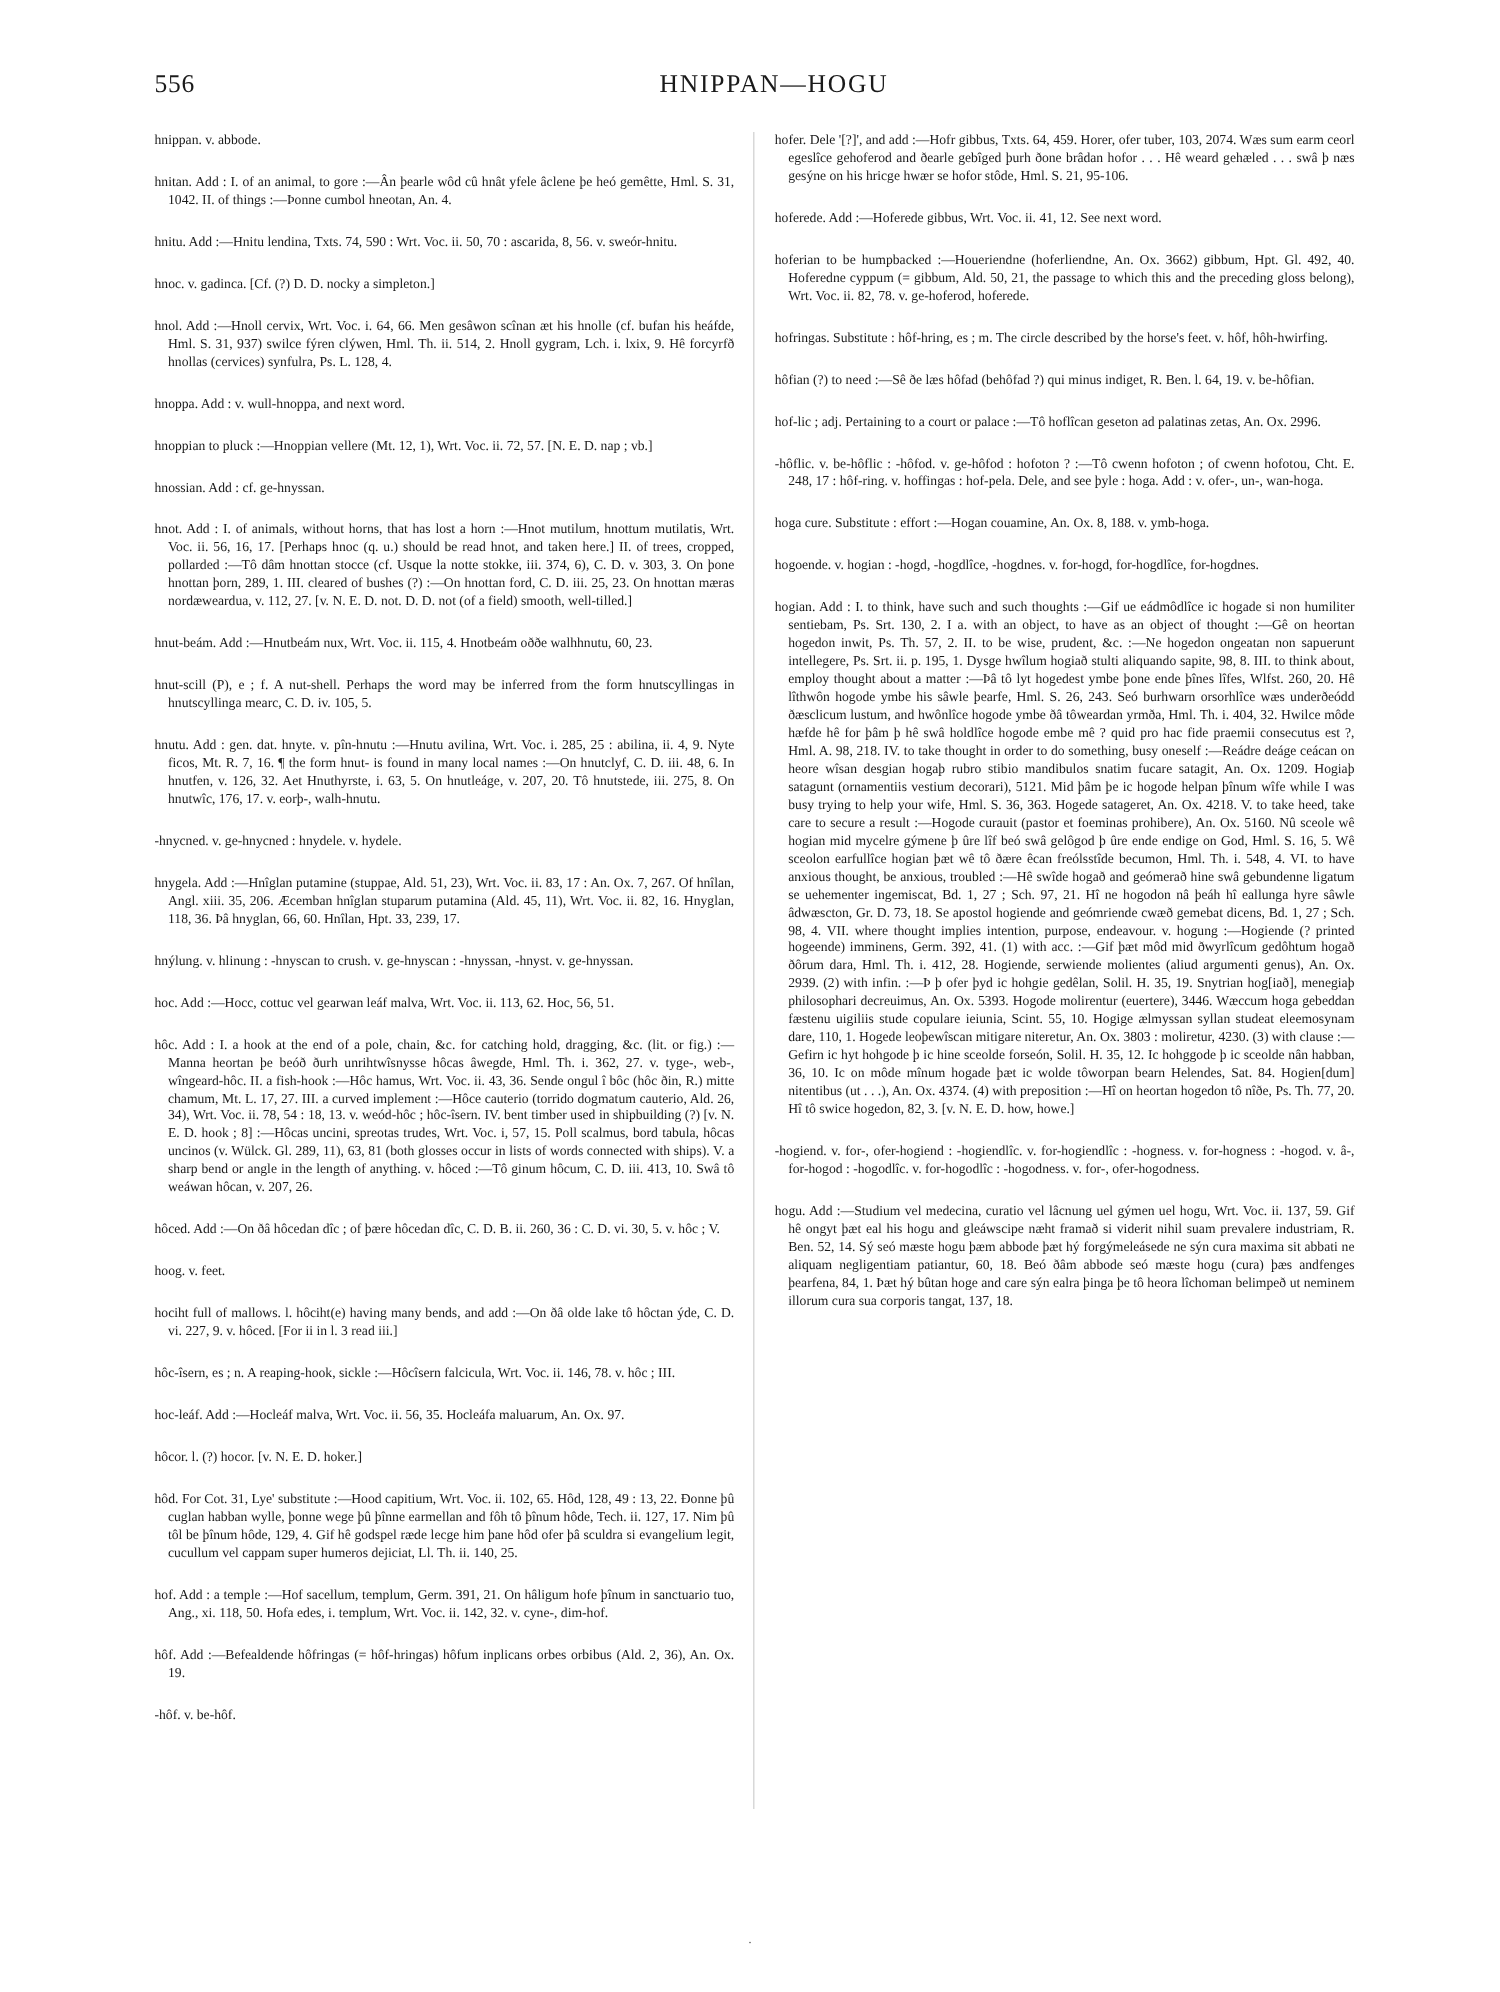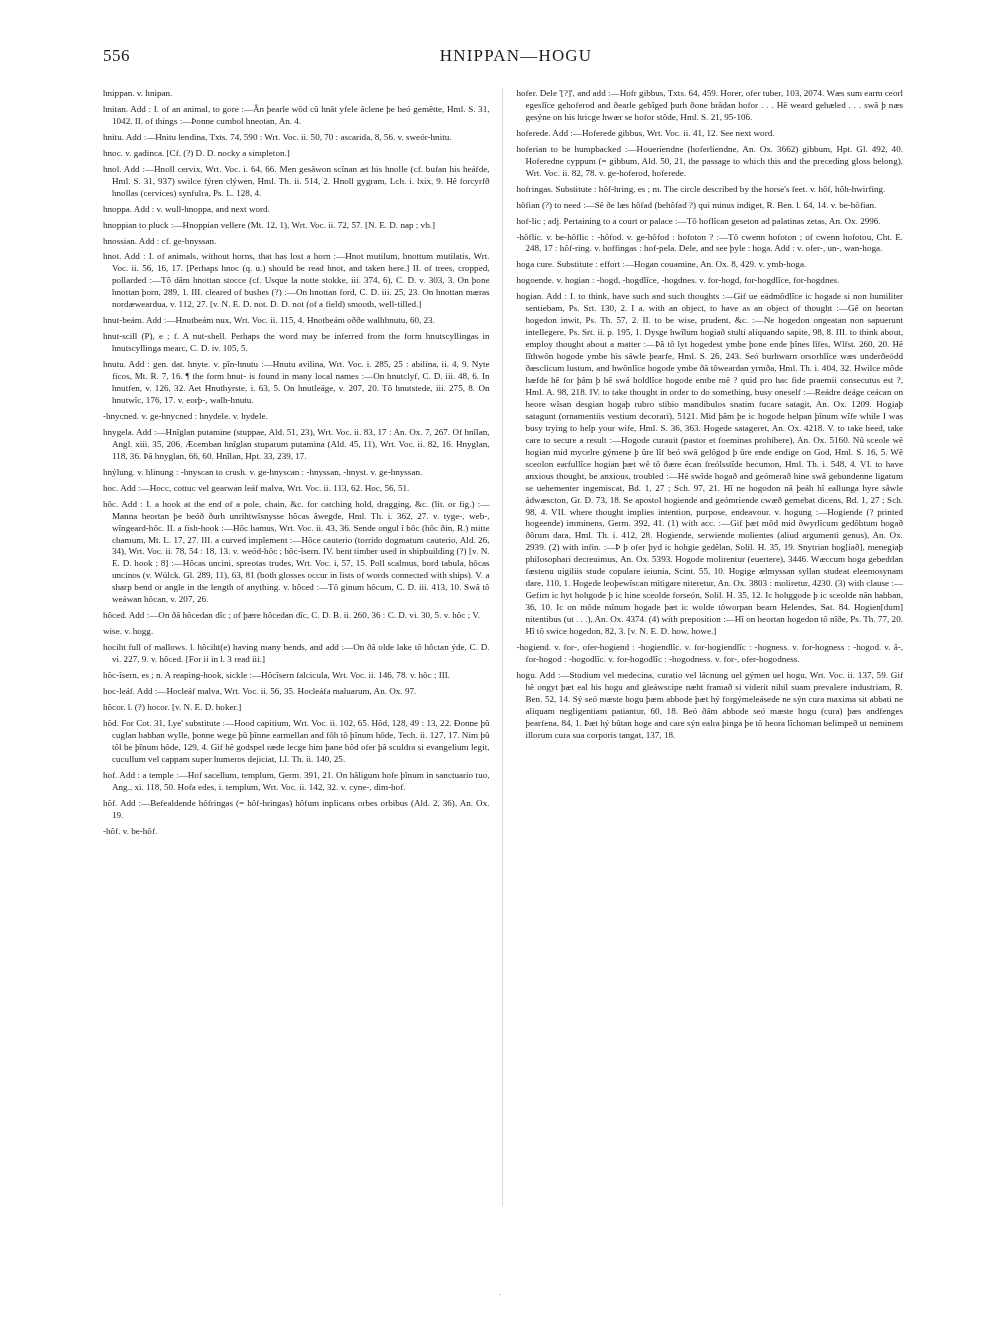--- a/index.html
+++ b/index.html
@@ -70,21 +70,21 @@
     width: 1px;
     height: 1118px;
     background: #d8d8d8;
   }
   .entry {
     margin: 0;
     padding: 0;
     text-indent: -9px;
     padding-left: 9px;
   }
-  .entry + .entry { margin-top: 4px; }
+  .entry + .entry { margin-top: 16px; }
   .footer {
     position: absolute;
     left: 0;
     top: 1288px;
     width: 1000px;
     text-align: center;
     font-size: 8px;
     color: #444;
   }
 </style>
@@ -95,59 +95,59 @@
 
   <div class="header">
     <div class="folio">556</div>
     <div class="running-title">HNIPPAN—HOGU</div>
   </div>
 
   <div class="rule"></div>
 
   <div class="columns">
     <div class="col col-left">
-      <p class="entry">hnippan.  v. hnipan.</p>
+      <p class="entry">hnippan.  v. abbode.</p>
       <p class="entry">hnitan.  Add : I. of an animal, to gore :—Ân þearle wôd cû hnât yfele âclene þe heó gemêtte, Hml. S. 31, 1042.   II. of things :—Þonne cumbol hneotan, An. 4.</p>
       <p class="entry">hnitu.  Add :—Hnitu lendina, Txts. 74, 590 : Wrt. Voc. ii. 50, 70 : ascarida, 8, 56.   v. sweór-hnitu.</p>
       <p class="entry">hnoc.  v. gadinca.  [Cf. (?) D. D. nocky a simpleton.]</p>
       <p class="entry">hnol.  Add :—Hnoll cervix, Wrt. Voc. i. 64, 66.  Men gesâwon scînan æt his hnolle (cf. bufan his heáfde, Hml. S. 31, 937) swilce fýren clýwen, Hml. Th. ii. 514, 2.  Hnoll gygram, Lch. i. lxix, 9.  Hê forcyrfð hnollas (cervices) synfulra, Ps. L. 128, 4.</p>
       <p class="entry">hnoppa.  Add : v. wull-hnoppa, and next word.</p>
       <p class="entry">hnoppian to pluck :—Hnoppian vellere (Mt. 12, 1), Wrt. Voc. ii. 72, 57.   [N. E. D. nap ; vb.]</p>
       <p class="entry">hnossian.  Add : cf. ge-hnyssan.</p>
       <p class="entry">hnot.  Add : I. of animals, without horns, that has lost a horn :—Hnot mutilum, hnottum mutilatis, Wrt. Voc. ii. 56, 16, 17.   [Perhaps hnoc (q. u.) should be read hnot, and taken here.]   II. of trees, cropped, pollarded :—Tô dâm hnottan stocce (cf. Usque la notte stokke, iii. 374, 6), C. D. v. 303, 3.  On þone hnottan þorn, 289, 1.   III. cleared of bushes (?) :—On hnottan ford, C. D. iii. 25, 23.  On hnottan mæras nordæweardua, v. 112, 27.  [v. N. E. D. not.  D. D. not (of a field) smooth, well-tilled.]</p>
       <p class="entry">hnut-beám.  Add :—Hnutbeám nux, Wrt. Voc. ii. 115, 4.  Hnotbeám oððe walhhnutu, 60, 23.</p>
       <p class="entry">hnut-scill (P), e ; f.  A nut-shell.  Perhaps the word may be inferred from the form hnutscyllingas in hnutscyllinga mearc, C. D. iv. 105, 5.</p>
       <p class="entry">hnutu.  Add : gen. dat. hnyte.   v. pîn-hnutu :—Hnutu avilina, Wrt. Voc. i. 285, 25 : abilina, ii. 4, 9.  Nyte ficos, Mt. R. 7, 16.   ¶ the form hnut- is found in many local names :—On hnutclyf, C. D. iii. 48, 6.  In hnutfen, v. 126, 32.  Aet Hnuthyrste, i. 63, 5.  On hnutleáge, v. 207, 20.  Tô hnutstede, iii. 275, 8.  On hnutwîc, 176, 17.  v. eorþ-, walh-hnutu.</p>
       <p class="entry">-hnycned.  v. ge-hnycned : hnydele.  v. hydele.</p>
       <p class="entry">hnygela.  Add :—Hnîglan putamine (stuppae, Ald. 51, 23), Wrt. Voc. ii. 83, 17 : An. Ox. 7, 267.  Of hnîlan, Angl. xiii. 35, 206.  Æcemban hnîglan stuparum putamina (Ald. 45, 11), Wrt. Voc. ii. 82, 16.  Hnyglan, 118, 36.  Þâ hnyglan, 66, 60.  Hnîlan, Hpt. 33, 239, 17.</p>
       <p class="entry">hnýlung.  v. hlinung : -hnyscan to crush.  v. ge-hnyscan : -hnyssan, -hnyst.  v. ge-hnyssan.</p>
       <p class="entry">hoc.  Add :—Hocc, cottuc vel gearwan leáf malva, Wrt. Voc. ii. 113, 62.  Hoc, 56, 51.</p>
       <p class="entry">hôc.  Add : I. a hook at the end of a pole, chain, &amp;c. for catching hold, dragging, &amp;c. (lit. or fig.) :—Manna heortan þe beóð ðurh unrihtwîsnysse hôcas âwegde, Hml. Th. i. 362, 27.   v. tyge-, web-, wîngeard-hôc.   II. a fish-hook :—Hôc hamus, Wrt. Voc. ii. 43, 36.  Sende ongul î bôc (hôc ðin, R.) mitte chamum, Mt. L. 17, 27.   III. a curved implement :—Hôce cauterio (torrido dogmatum cauterio, Ald. 26, 34), Wrt. Voc. ii. 78, 54 : 18, 13.  v. weód-hôc ; hôc-îsern.   IV. bent timber used in shipbuilding (?)  [v. N. E. D. hook ; 8] :—Hôcas uncini, spreotas trudes, Wrt. Voc. i, 57, 15.  Poll scalmus, bord tabula, hôcas uncinos (v. Wülck. Gl. 289, 11), 63, 81 (both glosses occur in lists of words connected with ships).   V. a sharp bend or angle in the length of anything.  v. hôced :—Tô ginum hôcum, C. D. iii. 413, 10.  Swâ tô weáwan hôcan, v. 207, 26.</p>
       <p class="entry">hôced.  Add :—On ðâ hôcedan dîc ; of þære hôcedan dîc, C. D. B. ii. 260, 36 : C. D. vi. 30, 5.   v. hôc ; V.</p>
-      <p class="entry">wise.  v. hogg.</p>
+      <p class="entry">hoog.  v. feet.</p>
       <p class="entry">hociht full of mallows.  l. hôciht(e) having many bends, and add :—On ðâ olde lake tô hôctan ýde, C. D. vi. 227, 9.   v. hôced.  [For ii in l. 3 read iii.]</p>
       <p class="entry">hôc-îsern, es ; n.  A reaping-hook, sickle :—Hôcîsern falcicula, Wrt. Voc. ii. 146, 78.   v. hôc ; III.</p>
       <p class="entry">hoc-leáf.  Add :—Hocleáf malva, Wrt. Voc. ii. 56, 35.  Hocleáfa maluarum, An. Ox. 97.</p>
       <p class="entry">hôcor.  l. (?) hocor.  [v. N. E. D. hoker.]</p>
       <p class="entry">hôd.  For Cot. 31, Lye' substitute :—Hood capitium, Wrt. Voc. ii. 102, 65.  Hôd, 128, 49 : 13, 22.  Ðonne þû cuglan habban wylle, þonne wege þû þînne earmellan and fôh tô þînum hôde, Tech. ii. 127, 17.  Nim þû tôl be þînum hôde, 129, 4.  Gif hê godspel ræde lecge him þane hôd ofer þâ sculdra si evangelium legit, cucullum vel cappam super humeros dejiciat, Ll. Th. ii. 140, 25.</p>
       <p class="entry">hof.  Add : a temple :—Hof sacellum, templum, Germ. 391, 21.  On hâligum hofe þînum in sanctuario tuo, Ang., xi. 118, 50.  Hofa edes, i. templum, Wrt. Voc. ii. 142, 32.   v. cyne-, dim-hof.</p>
       <p class="entry">hôf.  Add :—Befealdende hôfringas (= hôf-hringas) hôfum inplicans orbes orbibus (Ald. 2, 36), An. Ox. 19.</p>
       <p class="entry">-hôf.  v. be-hôf.</p>
       <p class="entry"></p>
     </div>
 
     <div class="col col-right">
       <p class="entry">hofer.  Dele '[?]', and add :—Hofr gibbus, Txts. 64, 459.  Horer, ofer tuber, 103, 2074.  Wæs sum earm ceorl egeslîce gehoferod and ðearle gebîged þurh ðone brâdan hofor . . . Hê weard gehæled . . . swâ þ næs gesýne on his hricge hwær se hofor stôde, Hml. S. 21, 95-106.</p>
       <p class="entry">hoferede.  Add :—Hoferede gibbus, Wrt. Voc. ii. 41, 12.  See next word.</p>
       <p class="entry">hoferian to be humpbacked :—Houeriendne (hoferliendne, An. Ox. 3662) gibbum, Hpt. Gl. 492, 40.  Hoferedne cyppum (= gibbum, Ald. 50, 21, the passage to which this and the preceding gloss belong), Wrt. Voc. ii. 82, 78.   v. ge-hoferod, hoferede.</p>
       <p class="entry">hofringas.  Substitute : hôf-hring, es ; m.  The circle described by the horse's feet.  v. hôf, hôh-hwirfing.</p>
-      <p class="entry">hôfian (?) to need :—Sê ðe læs hôfad (behôfad ?) qui minus indiget, R. Ben. l. 64, 14.   v. be-hôfian.</p>
+      <p class="entry">hôfian (?) to need :—Sê ðe læs hôfad (behôfad ?) qui minus indiget, R. Ben. l. 64, 19.   v. be-hôfian.</p>
       <p class="entry">hof-lic ; adj.  Pertaining to a court or palace :—Tô hoflîcan geseton ad palatinas zetas, An. Ox. 2996.</p>
       <p class="entry">-hôflic.  v. be-hôflic : -hôfod.  v. ge-hôfod : hofoton ? :—Tô cwenn hofoton ; of cwenn hofotou, Cht. E. 248, 17 : hôf-ring.  v. hoffingas : hof-pela.  Dele, and see þyle : hoga.  Add : v. ofer-, un-, wan-hoga.</p>
-      <p class="entry">hoga cure.  Substitute : effort :—Hogan couamine, An. Ox. 8, 429.  v. ymb-hoga.</p>
+      <p class="entry">hoga cure.  Substitute : effort :—Hogan couamine, An. Ox. 8, 188.  v. ymb-hoga.</p>
       <p class="entry">hogoende.  v. hogian : -hogd, -hogdlîce, -hogdnes.  v. for-hogd, for-hogdlîce, for-hogdnes.</p>
       <p class="entry">hogian.  Add : I. to think, have such and such thoughts :—Gif ue eádmôdlîce ic hogade si non humiliter sentiebam, Ps. Srt. 130, 2.   I a. with an object, to have as an object of thought :—Gê on heortan hogedon inwit, Ps. Th. 57, 2.   II. to be wise, prudent, &amp;c. :—Ne hogedon ongeatan non sapuerunt intellegere, Ps. Srt. ii. p. 195, 1.  Dysge hwîlum hogiað stulti aliquando sapite, 98, 8.   III. to think about, employ thought about a matter :—Þâ tô lyt hogedest ymbe þone ende þînes lîfes, Wlfst. 260, 20.  Hê lîthwôn hogode ymbe his sâwle þearfe, Hml. S. 26, 243.  Seó burhwarn orsorhlîce wæs underðeódd ðæsclicum lustum, and hwônlîce hogode ymbe ðâ tôweardan yrmða, Hml. Th. i. 404, 32.  Hwilce môde hæfde hê for þâm þ hê swâ holdlîce hogode embe mê ? quid pro hac fide praemii consecutus est ?, Hml. A. 98, 218.   IV. to take thought in order to do something, busy oneself :—Reádre deáge ceácan on heore wîsan desgian hogaþ rubro stibio mandibulos snatim fucare satagit, An. Ox. 1209.  Hogiaþ satagunt (ornamentiis vestium decorari), 5121.  Mid þâm þe ic hogode helpan þînum wîfe while I was busy trying to help your wife, Hml. S. 36, 363.  Hogede satageret, An. Ox. 4218.   V. to take heed, take care to secure a result :—Hogode curauit (pastor et foeminas prohibere), An. Ox. 5160.  Nû sceole wê hogian mid mycelre gýmene þ ûre lîf beó swâ gelôgod þ ûre ende endige on God, Hml. S. 16, 5.  Wê sceolon earfullîce hogian þæt wê tô ðære êcan freólsstîde becumon, Hml. Th. i. 548, 4.   VI. to have anxious thought, be anxious, troubled :—Hê swîde hogað and geómerað hine swâ gebundenne ligatum se uehementer ingemiscat, Bd. 1, 27 ; Sch. 97, 21.  Hî ne hogodon nâ þeáh hî eallunga hyre sâwle âdwæscton, Gr. D. 73, 18.  Se apostol hogiende and geómriende cwæð gemebat dicens, Bd. 1, 27 ; Sch. 98, 4.   VII. where thought implies intention, purpose, endeavour.  v. hogung :—Hogiende (? printed hogeende) imminens, Germ. 392, 41.  (1) with acc. :—Gif þæt môd mid ðwyrlîcum gedôhtum hogað ðôrum dara, Hml. Th. i. 412, 28.  Hogiende, serwiende molientes (aliud argumenti genus), An. Ox. 2939.  (2) with infin. :—Þ þ ofer þyd ic hohgie gedêlan, Solil. H. 35, 19.  Snytrian hog[iað], menegiaþ philosophari decreuimus, An. Ox. 5393.  Hogode molirentur (euertere), 3446.  Wæccum hoga gebeddan fæstenu uigiliis stude copulare ieiunia, Scint. 55, 10.  Hogige ælmyssan syllan studeat eleemosynam dare, 110, 1.  Hogede leoþewîscan mitigare niteretur, An. Ox. 3803 : moliretur, 4230.  (3) with clause :—Gefirn ic hyt hohgode þ ic hine sceolde forseón, Solil. H. 35, 12.  Ic hohggode þ ic sceolde nân habban, 36, 10.  Ic on môde mînum hogade þæt ic wolde tôworpan bearn Helendes, Sat. 84.  Hogien[dum] nitentibus (ut . . .), An. Ox. 4374.  (4) with preposition :—Hî on heortan hogedon tô nîðe, Ps. Th. 77, 20.  Hî tô swice hogedon, 82, 3.   [v. N. E. D. how, howe.]</p>
       <p class="entry">-hogiend.  v. for-, ofer-hogiend : -hogiendlîc.  v. for-hogiendlîc : -hogness.  v. for-hogness : -hogod.  v. â-, for-hogod : -hogodlîc.  v. for-hogodlîc : -hogodness.  v. for-, ofer-hogodness.</p>
       <p class="entry">hogu.  Add :—Studium vel medecina, curatio vel lâcnung uel gýmen uel hogu, Wrt. Voc. ii. 137, 59.  Gif hê ongyt þæt eal his hogu and gleáwscipe næht framað si viderit nihil suam prevalere industriam, R. Ben. 52, 14.  Sý seó mæste hogu þæm abbode þæt hý forgýmeleásede ne sýn cura maxima sit abbati ne aliquam negligentiam patiantur, 60, 18.  Beó ðâm abbode seó mæste hogu (cura) þæs andfenges þearfena, 84, 1.  Þæt hý bûtan hoge and care sýn ealra þinga þe tô heora lîchoman belimpeð ut neminem illorum cura sua corporis tangat, 137, 18.</p>
     </div>
   </div>
 
   <div class="footer">.</div>
 </div>
 

